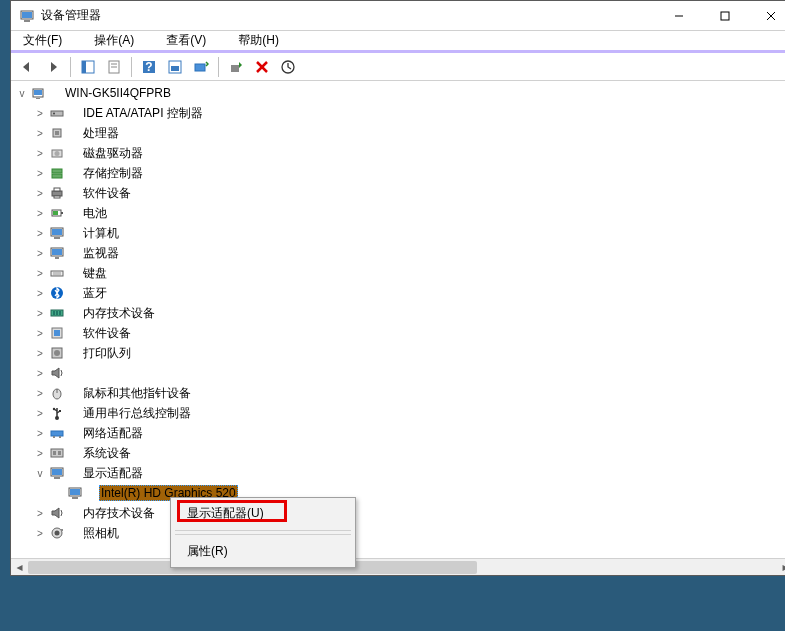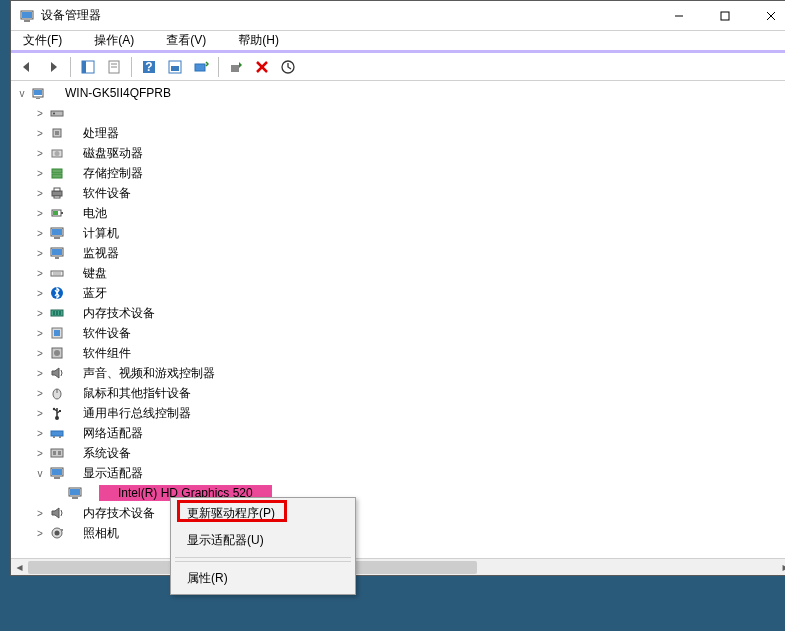--- a/index.html
+++ b/index.html
@@ -21,21 +21,21 @@
   .menu-item { padding: 2px 8px; }
   .toolbar { height: 28px; display:flex; align-items:center; padding: 0 4px; gap:2px; border-bottom:1px solid #d0d0d0;}
   .tbtn { width:24px; height:24px; display:flex; align-items:center; justify-content:center; border:1px solid transparent; }
   .tsep { width:1px; height:20px; background:#c0c0c0; margin:0 3px; }
   .content { flex:1; overflow:auto; padding:2px; background:#fff; }
   .tree { list-style:none; }
   .tree ul { list-style:none; padding-left: 18px; }
   .node { display:flex; align-items:center; height:20px; padding-left:2px; white-space:nowrap; }
   .twisty { width:14px; height:14px; display:inline-flex; align-items:center; justify-content:center; margin-right:2px; color:#666; font-size:10px;}
   .node .node-icon { width:16px; height:16px; margin-right:4px; display:inline-flex; align-items:center; justify-content:center;}
-  .node.selected .label { background:#ec4899; border:1px dotted #3399ff; padding:0 18px;}
+  .node.selected .label { background:#a16207; border:1px dotted #3399ff; padding:0 1px;}
   .node .label { padding:0 2px;margin-left:12px; }
   .scrollbar-h { height:17px; background:#f0f0f0; border-top:1px solid #d0d0d0; display:flex; }
   .sb-btn { width:17px; display:flex; align-items:center; justify-content:center; color:#606060;}
   .sb-track { flex:1; position:relative; }
   .sb-thumb { position:absolute; left:0; top:2px; height:13px; width:60%; background:#cdcdcd; border-radius:2px;}
   .context-menu {
     position:absolute; left:170px; top:497px; width:186px;
     background:#f2f2f2; border:1px solid #a0a0a0; box-shadow:2px 2px 4px rgba(0,0,0,.25);
     padding:2px;
   }
@@ -170,20 +170,21 @@
           <ul>
             <li>
               <div class="node">
                 <span class="twisty">&gt;</span>
                 <span class="node-icon">
                   <svg width="16" height="16" viewBox="0 0 16 16">
                     <rect x="2" y="6" width="12" height="5" fill="#bbb" stroke="#666"></rect>
                     <circle cx="5" cy="8.5" r="1" fill="#444"></circle>
                   </svg>
                 </span>
+                <span class="label">IDE ATA/ATAPI 控制器</span>
               </div>
             </li>
             <li>
               <div class="node">
                 <span class="twisty">&gt;</span>
                 <span class="node-icon">
                   <svg width="16" height="16" viewBox="0 0 16 16">
                     <rect x="4" y="4" width="8" height="8" fill="#ccc" stroke="#666"></rect>
                     <rect x="6" y="6" width="4" height="4" fill="#888"></rect>
                   </svg>
@@ -320,33 +321,32 @@
             </li>
             <li>
               <div class="node">
                 <span class="twisty">&gt;</span>
                 <span class="node-icon">
                   <svg width="16" height="16" viewBox="0 0 16 16">
                     <rect x="3" y="3" width="10" height="10" fill="#ccc" stroke="#666"></rect>
                     <circle cx="8" cy="8" r="3" fill="#888"></circle>
                   </svg>
                 </span>
-                <span class="label">软件组件</span>
+                <span class="label">打印队列</span>
               </div>
             </li>
             <li>
               <div class="node">
                 <span class="twisty">&gt;</span>
                 <span class="node-icon">
                   <svg width="16" height="16" viewBox="0 0 16 16">
                     <path d="M3 6 L6 6 L10 3 L10 13 L6 10 L3 10 Z" fill="#888" stroke="#555"></path>
                     <path d="M12 5 Q14 8 12 11" fill="none" stroke="#555"></path>
                   </svg>
                 </span>
-                <span class="label">声音、视频和游戏控制器</span>
               </div>
             </li>
             <li>
               <div class="node">
                 <span class="twisty">&gt;</span>
                 <span class="node-icon">
                   <svg width="16" height="16" viewBox="0 0 16 16">
                     <ellipse cx="8" cy="9" rx="4" ry="5" fill="#ddd" stroke="#666"></ellipse>
                     <line x1="8" y1="4" x2="8" y2="8" stroke="#666"></line>
                   </svg>
@@ -456,20 +456,19 @@
   <div class="scrollbar-h">
     <div class="sb-btn">◂</div>
     <div class="sb-track">
         <div class="sb-thumb"></div>
       </div>
     <div class="sb-btn">▸</div>
   </div>
 </div>
 
 <div class="context-menu">
-  <div class="cm-item">更新驱动程序(P)</div>
   <div class="cm-item">显示适配器(U)</div>
   <div class="cm-sep"></div>
   <div class="cm-sep"></div>
   <div class="cm-item">属性(R)</div>
 </div>
 
 <div class="highlight-box"></div>
 
 </body></html>

